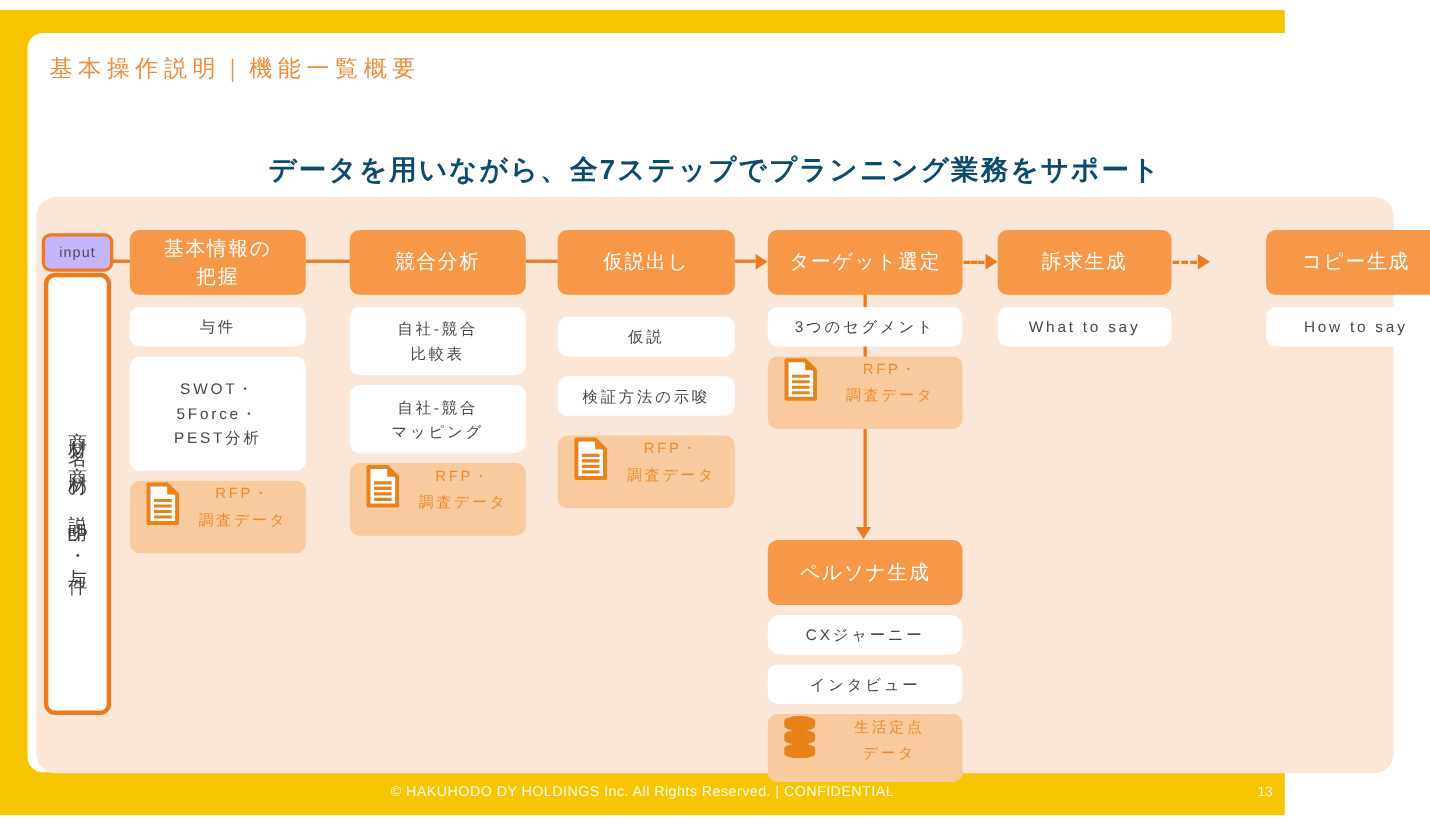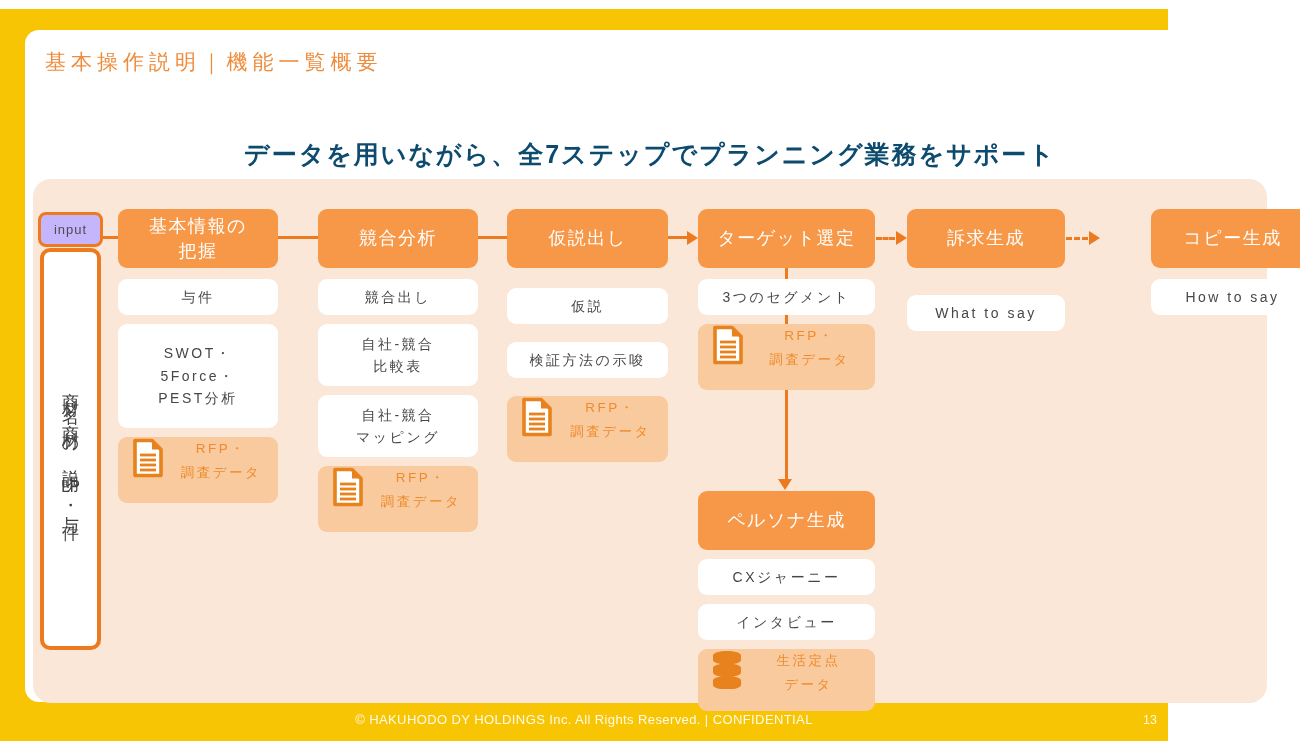--- a/index.html
+++ b/index.html
@@ -150,21 +150,20 @@
                     <path d="M10 18 h16"></path>
                     <path d="M10 23 h16"></path>
                     <path d="M10 28 h16"></path>
                     <path d="M10 33 h16"></path>
                   </g>
                 </svg></span><div class="dtext">RFP・
 調査データ</div></div>
           </div>
           <div class="col col-1">
             <div class="step-header">競合分析</div>
-            <div class="card" style="height: 36px;">競合出し</div>
             <div class="card" style="height: 62px;">自社-競合
 比較表</div>
             <div class="card" style="height: 62px;">自社-競合
 マッピング</div>
             <div class="card data-card" style="height: 66px;"><span class="dicon"><svg width="36" height="42" viewBox="0 0 36 42">
                   <path d="M5 3.5 h17 l9 9 v26 h-26 z" fill="#ffffff" stroke="#E8821C" stroke-width="3.6" stroke-linejoin="round"></path>
                   <path d="M22 3 v9.5 h9.5 z" fill="#E8821C"></path>
                   <g stroke="#E8821C" stroke-width="2.8">
                     <path d="M10 18 h16"></path>
                     <path d="M10 23 h16"></path>
@@ -200,29 +199,29 @@
                     <path d="M10 18 h16"></path>
                     <path d="M10 23 h16"></path>
                     <path d="M10 28 h16"></path>
                     <path d="M10 33 h16"></path>
                   </g>
                 </svg></span><div class="dtext">RFP・
 調査データ</div></div>
           </div>
           <div class="col col-4">
             <div class="step-header">訴求生成</div>
-            <div class="card" style="height: 36px; margin-top: 16px;">What to say</div>
+            <div class="card" style="height: 36px;">What to say</div>
           </div>
           <div class="col col-5">
             <div class="step-header">コピー生成</div>
             <div class="card" style="height: 36px;">How to say</div>
           </div>
           <div class="persona">
             <div class="step-header">ペルソナ生成</div>
-            <div class="card" style="height: 36px;">CXジャーニー</div>
+            <div class="card" style="height: 36px; border-radius: 11px;">CXジャーニー</div>
             <div class="card" style="height: 36px;">インタビュー</div>
             <div class="card data-card" style="height: 62px;"><span class="dicon"><svg width="34" height="40" viewBox="0 0 34 40">
                   <g fill="#E8821C">
                     <path d="M3 6.5 a14 4.5 0 0 1 28 0 v4.5 a14 4.5 0 0 1 -28 0 z"></path>
                     <path d="M3 19 a14 4.5 0 0 1 28 0 v4.5 a14 4.5 0 0 1 -28 0 z"></path>
                     <path d="M3 31.5 a14 4.5 0 0 1 28 0 v4.5 a14 4.5 0 0 1 -28 0 z"></path>
                   </g>
                 </svg></span><div class="dtext">生活定点
 データ</div></div>
           </div>

